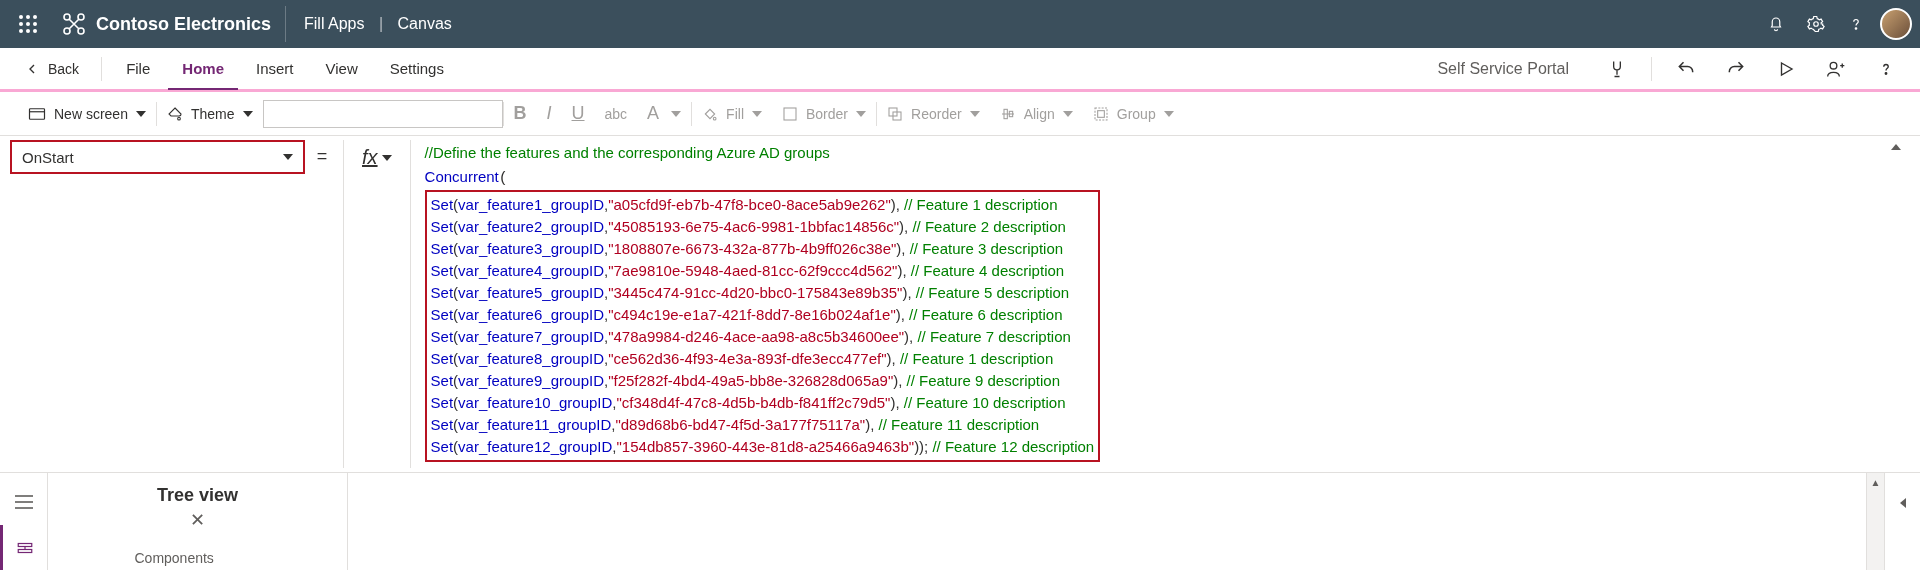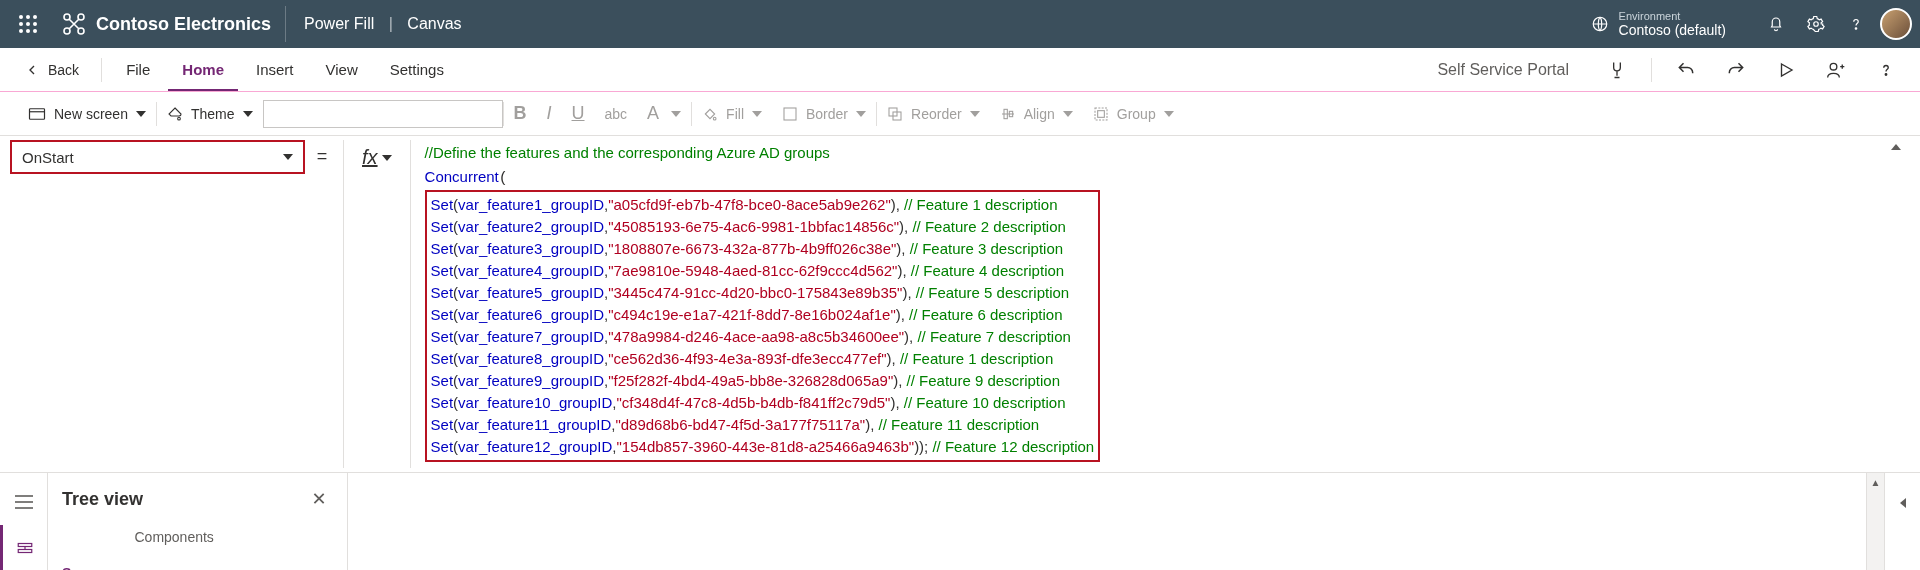--- a/index.html
+++ b/index.html
@@ -13,21 +13,21 @@
   .topbar .product { padding:0 18px; font-size:16px; }
   .topbar .product .sep { margin:0 10px; color:rgba(255,255,255,.6); }
   .topbar .spacer { flex:1; }
   .topbar .env { display:flex; align-items:center; gap:10px; padding-right:30px; }
   .topbar .env .envtxt small { display:block; font-size:11px; color:#cbd5db; line-height:1; }
   .topbar .env .envtxt span { font-size:14px; }
   .topbar .iconbtn { width:40px; height:48px; display:flex; align-items:center; justify-content:center; cursor:pointer; }
   .topbar .avatar { width:32px; height:32px; border-radius:50%; border:2px solid #fff; background:linear-gradient(135deg,#c8a070,#6b4f3a); margin-left:4px; }
 
   
-  .menubar { height:44px; border-bottom:1px solid #f9a8d4; display:flex; align-items:center; padding:0 12px; gap:4px; }
+  .menubar { height:44px; border-bottom:3px solid #f9a8d4; display:flex; align-items:center; padding:0 12px; gap:4px; }
   .menubar .backbtn { display:flex; align-items:center; gap:8px; padding:0 12px; height:44px; cursor:pointer; color:#323130; }
   .menubar .vdiv { width:1px; height:24px; background:#e1dfdd; margin:0 6px; }
   .menubar .mitem { padding:0 14px; height:42px; line-height:42px; cursor:pointer; color:#323130; font-size:15px; }
   .menubar .mitem.active { font-weight:600; border-bottom:2px solid #742774; color:#742774; }
   .menubar .rightcluster { margin-left:auto; display:flex; align-items:center; gap:6px; }
   .menubar .appname { color:#605e5c; font-size:16px; padding-right:20px; }
   .menubar .ricon { width:44px; height:44px; display:flex; align-items:center; justify-content:center; cursor:pointer; color:#323130; }
   .menubar .rdiv { width:1px; height:24px; background:#e1dfdd; margin:0 6px; }
 
   
@@ -51,21 +51,21 @@
   .formula .redbox { display:inline-block; border:2px solid #b81321; padding:2px 4px; }
   .exp { width:28px; display:flex; align-items:flex-start; justify-content:center; cursor:pointer; padding-top:4px; color:#605e5c; }
 
   
   .stage { height: calc(570px - 48px - 44px - 44px - 0px); display:flex; position:relative; }
   .leftrail { width:48px; border-right:1px solid #e1dfdd; display:flex; flex-direction:column; align-items:center; padding-top:6px; }
   .leftrail .lbtn { width:48px; height:46px; display:flex; align-items:center; justify-content:center; cursor:pointer; color:#605e5c; }
   .leftrail .lbtn.active { color:#742774; border-left:3px solid #742774; }
 
   .tree { width:300px; border-right:1px solid #e1dfdd; display:flex; flex-direction:column; }
-  .tree-hdr { display:flex; align-items:center; justify-content:space-between; padding:12px 14px 4px; }
+  .tree-hdr { display:flex; align-items:center; padding:12px 14px 4px;flex-direction:column; }
   .tree-title { font-size:18px; font-weight:600; color:#323130; }
   .tree-close { width:28px; height:28px; display:flex; align-items:center; justify-content:center; cursor:pointer; color:#605e5c; font-size:18px; }
   .tree-tabs { display:flex; gap:18px; padding:6px 14px 0; border-bottom:1px solid #e1dfdd; }
   .tree-tab { padding:6px 0 8px; cursor:pointer; color:#605e5c; font-size:14px; }
   .tree-tab.active { color:#742774; font-weight:600; border-bottom:2px solid #742774;margin-top:36px; }
   .searchbox { margin:12px 14px; height:34px; border:1px solid #323130; display:flex; align-items:center; padding:0 8px; gap:8px; color:#605e5c; }
 
   .canvas { flex:1; position:relative; background:#fff; }
   .scrollbar { width:18px; border-left:1px solid #e1dfdd; display:flex; flex-direction:column; background:#f3f2f1; }
   .scroll-up, .scroll-dn { height:18px; display:flex; align-items:center; justify-content:center; color:#605e5c; cursor:pointer; font-size:10px; }
@@ -103,37 +103,25 @@
           <circle cx="5" cy="5" r="3"></circle>
           <circle cx="19" cy="5" r="3"></circle>
           <circle cx="5" cy="19" r="3"></circle>
           <circle cx="19" cy="19" r="3"></circle>
           <path d="M7 7l10 10M17 7L7 17"></path>
         </svg>
     </span>
     <span class="brand-text">Contoso Electronics</span>
   </div>
   <div class="product">
-    <span>Power Fill</span>
+    <span>Fill Apps</span>
     <span class="sep">|</span>
     <span>Canvas</span>
   </div>
   <div class="spacer"></div>
-  <div class="env">
-    <span>
-      <svg width="18" height="18" viewBox="0 0 24 24" fill="none" stroke="#fff" stroke-width="1.6">
-          <circle cx="12" cy="12" r="9"></circle>
-          <path d="M3 12h18M12 3c3 3 3 15 0 18M12 3c-3 3-3 15 0 18"></path>
-        </svg>
-    </span>
-    <span class="envtxt">
-      <small>Environment</small>
-      <span>Contoso (default)</span>
-    </span>
-  </div>
   <div class="iconbtn">
     <svg width="18" height="18" viewBox="0 0 24 24" fill="none" stroke="#fff" stroke-width="1.6">
         <path d="M18 16H6l1-2V9a5 5 0 0110 0v5l1 2zM10 19a2 2 0 004 0"></path>
       </svg>
   </div>
   <div class="iconbtn">
     <svg width="18" height="18" viewBox="0 0 24 24" fill="none" stroke="#fff" stroke-width="1.6">
         <circle cx="12" cy="12" r="3"></circle>
         <path d="M19 12a7 7 0 00-.2-1.6l2-1.5-2-3.4-2.3 1a7 7 0 00-2.8-1.6L13 2h-4l-.7 2.9a7 7 0 00-2.8 1.6l-2.3-1-2 3.4 2 1.5A7 7 0 003 12c0 .5.1 1.1.2 1.6l-2 1.5 2 3.4 2.3-1a7 7 0 002.8 1.6L11 22h4l.7-2.9a7 7 0 002.8-1.6l2.3 1 2-3.4-2-1.5c.1-.5.2-1.1.2-1.6z"></path>
       </svg>

